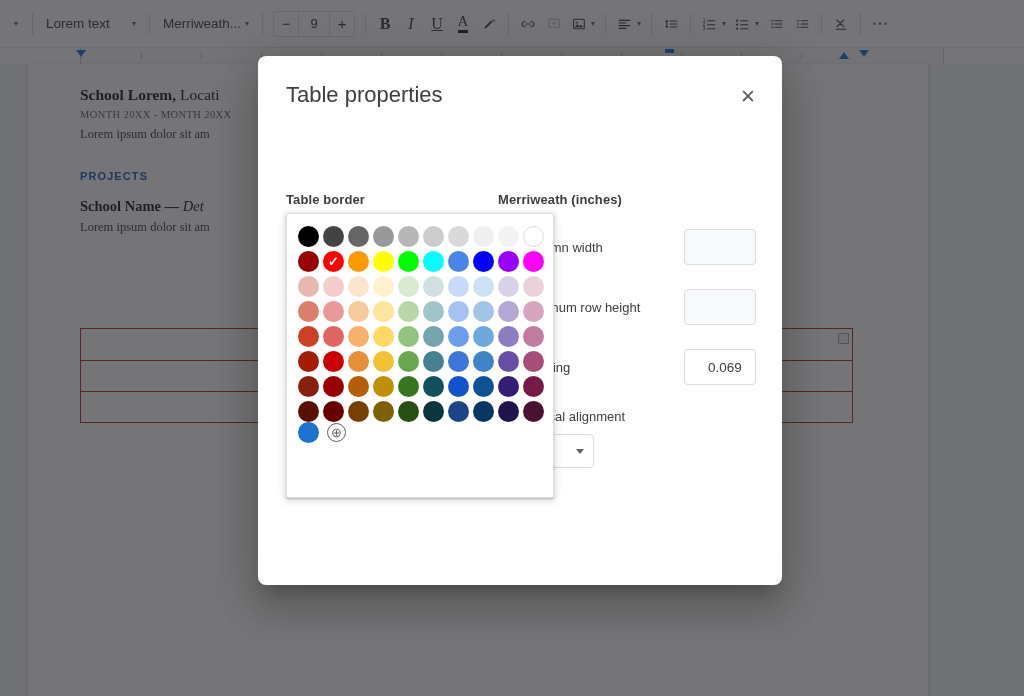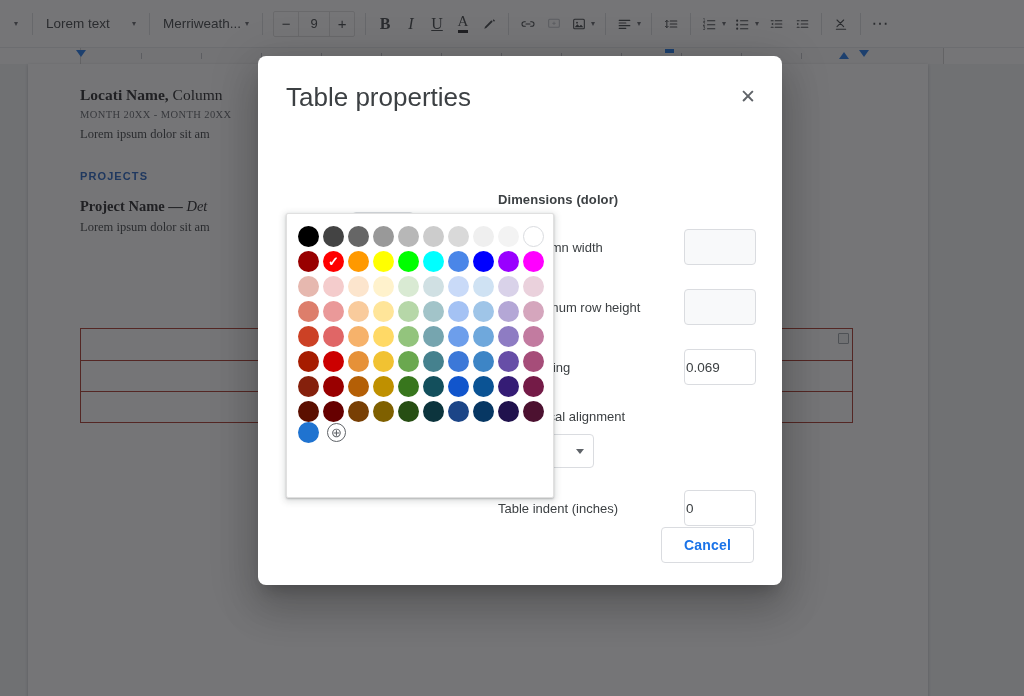--- a/index.html
+++ b/index.html
@@ -130,21 +130,21 @@
 
   
   .modal {
     position: absolute; left: 258px; top: 56px; width: 524px; height: 529px;
     background: #ffffff; border-radius: 8px;
     box-shadow: 0 24px 38px 3px rgba(0,0,0,.14), 0 9px 46px 8px rgba(0,0,0,.12), 0 11px 15px -7px rgba(0,0,0,.2);
     z-index: 50;
   }
   .modal-title {
     position: absolute; left: 28px; top: 26px;
-    font-size: 26px; color: #3c4043; font-weight: normal;
+    font-size: 22px; color: #3c4043; font-weight: normal;
   }
   .modal-close {
     position: absolute; right: 20px; top: 26px;
     width: 28px; height: 28px; display: flex; align-items: center; justify-content: center;
     color: #5f6368; font-size: 19px; border-radius: 50%;
   }
   .col-left  { position: absolute; left: 28px; top: 136px; width: 210px; }
   .col-right { position: absolute; left: 240px; top: 136px; width: 258px; }
   .sec-label {
     font-size: 13px; color: #3c4043; font-weight: bold; letter-spacing: .1px;
@@ -168,21 +168,21 @@
   }
 
   
   .r-row { display: flex; align-items: center; justify-content: space-between; height: 40px; }
   .r-row-gap { margin-top: 20px; }
   .cb { width: 15px; height: 15px; border: 2px solid #5f6368; border-radius: 2px; flex: none; }
   .cb-label { font-size: 13px; color: #3c4043; margin-left: 11px; white-space: nowrap; }
   .cb-wrap { display: flex; align-items: center; }
   .num-input {
     width: 72px; height: 36px; border: 1px solid #dadce0; border-radius: 4px;
-    background: #fff; display: flex; align-items: center; padding-left: 1px;
+    background: #fff; display: flex; align-items: center; padding-left: 23px;
     font-size: 13.5px; color: #3c4043;
   }
   .num-input.disabled { background: #f8f9fa; }
   .plain-label { font-size: 13px; color: #3c4043; white-space: nowrap; }
   .select-box {
     width: 96px; height: 34px; border: 1px solid #dadce0; border-radius: 4px;
     background: #fff; display: flex; align-items: center; justify-content: space-between;
     padding: 0 9px; font-size: 13px; color: #3c4043;
   }
 
@@ -364,27 +364,27 @@
       <div class="ruler-tab" style="left:584px"></div>
       <div class="ruler-marker-up" style="left:758px"></div>
       <div class="ruler-marker-down" style="left:778px"></div>
     </div>
   </div>
 
   <div class="canvas">
     <div class="page">
       <div class="doc-body">
         <div class="d-h1">
-          <span>Locati Name,</span><span class="light"> Column</span>
+          <span>School Lorem,</span><span class="light"> Locati</span>
         </div>
         <div class="d-meta">MONTH 20XX - MONTH 20XX</div>
         <div class="d-p">Lorem ipsum dolor sit am</div>
         <div class="d-section">PROJECTS</div>
         <div class="d-h2">
-          <span>Project Name — </span><em>Det</em>
+          <span>School Name — </span><em>Det</em>
         </div>
         <div class="d-p">Lorem ipsum dolor sit am</div>
       </div>
       <div class="doc-table" style="border-color: rgb(169, 50, 38);">
         <div class="row" style="border-color: rgb(169, 50, 38);">
           <div class="tbl-opts"></div>
         </div>
         <div class="row" style="border-color: rgb(169, 50, 38);"></div>
         <div class="row" style="border-color: rgb(169, 50, 38);"></div>
       </div>
@@ -392,34 +392,35 @@
   </div>
 </div>
 
 <div id="scrim"></div>
 
 <div class="modal">
   <div class="modal-title">Table properties</div>
   <div class="modal-close">✕</div>
 
   <div class="col-left">
+    <div class="sec-label">Table border</div>
     <div class="border-row">
       <div class="color-btn">
         <span class="color-dot" style="background: rgb(255, 0, 0);"></span>
         <span class="caret-up"></span>
       </div>
       <div class="width-btn">
         <span>1 pt</span>
         <span class="caret-dn"></span>
       </div>
     </div>
   </div>
 
   <div class="col-right">
-    <div class="sec-label">Dimensions  (dolor)</div>
+    <div class="sec-label">Merriweath  (inches)</div>
 
     <div class="r-row r-row-gap">
       <div class="cb-wrap">
         <span class="cb"></span>
         <span class="cb-label">Column width</span>
       </div>
       <div class="num-input disabled"></div>
     </div>
 
     <div class="r-row r-row-gap">
@@ -436,28 +437,23 @@
     </div>
 
     <div style="margin-top:22px;">
       <div class="plain-label">Cell vertical alignment</div>
       <div class="select-box" style="margin-top:10px;">
         <span>Top</span>
         <span class="caret-dn"></span>
       </div>
     </div>
 
-    <div class="r-row" style="margin-top:20px;">
-      <span class="plain-label">Table indent  (inches)</span>
-      <div class="num-input">0</div>
-    </div>
   </div>
 
   <div class="modal-footer">
-    <div class="btn-cancel">Cancel</div>
   </div>
 </div>
 
 <div class="palette">
   <div class="pal-grid" id="pal-grid">
       <div class="sw" style="background: rgb(0, 0, 0);"></div>
       <div class="sw" style="background: rgb(67, 67, 67);"></div>
       <div class="sw" style="background: rgb(102, 102, 102);"></div>
       <div class="sw" style="background: rgb(153, 153, 153);"></div>
       <div class="sw" style="background: rgb(183, 183, 183);"></div>

